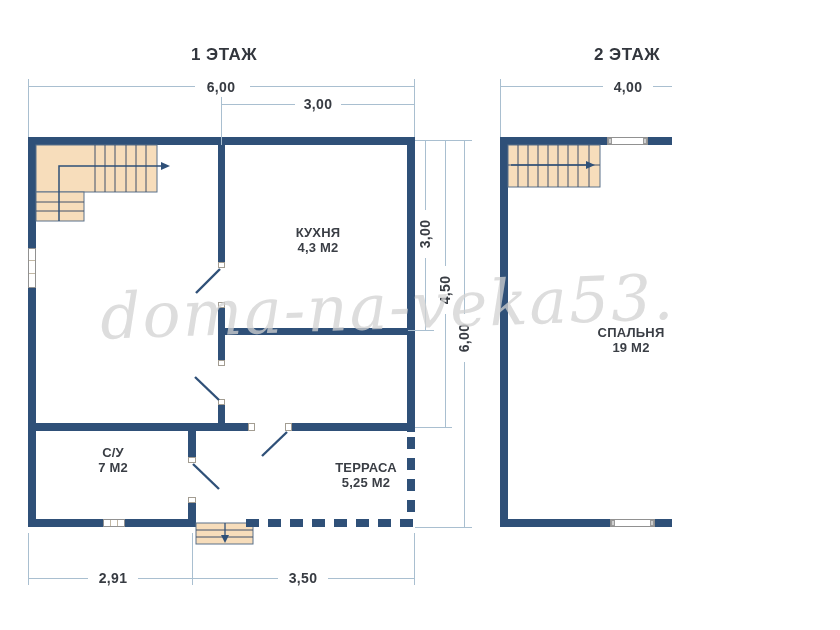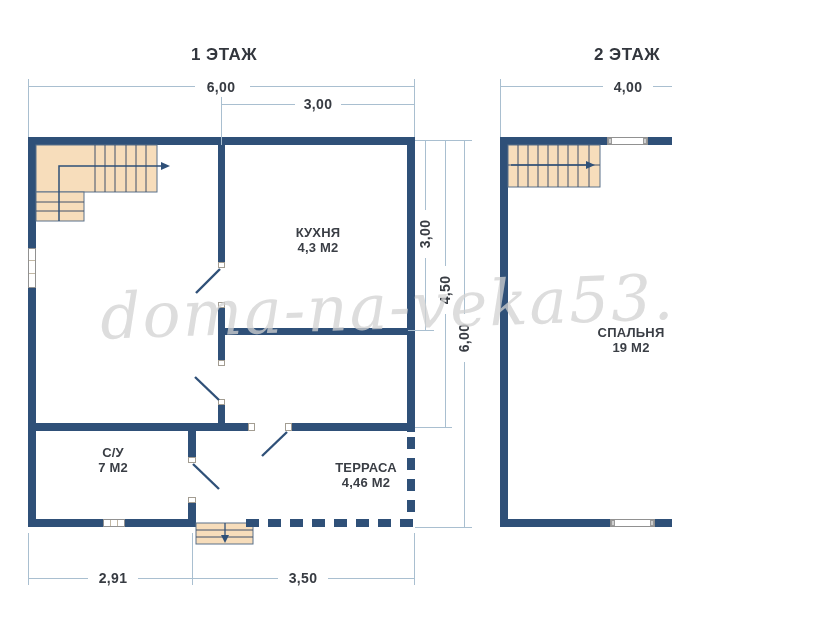--- a/index.html
+++ b/index.html
@@ -192,21 +192,21 @@
   <div class="room" style="left:318px;top:240px;">
     <span style="display:block">КУХНЯ</span>
     <span style="display:block">4,3 М2</span>
   </div>
   <div class="room" style="left:113px;top:460px;">
     <span style="display:block">С/У</span>
     <span style="display:block">7 М2</span>
   </div>
   <div class="room" style="left:330px;top:475px;margin-left:36px;">
     <span style="display:block">ТЕРРАСА</span>
-    <span style="display:block">4,46 М2</span>
+    <span style="display:block">5,25 М2</span>
   </div>
   <div class="room" style="left:631px;top:340px;">
     <span style="display:block">СПАЛЬНЯ</span>
     <span style="display:block">19 М2</span>
   </div>
 
   <div class="wm">doma-na-veka53.ru</div>
 
 </div>
 

